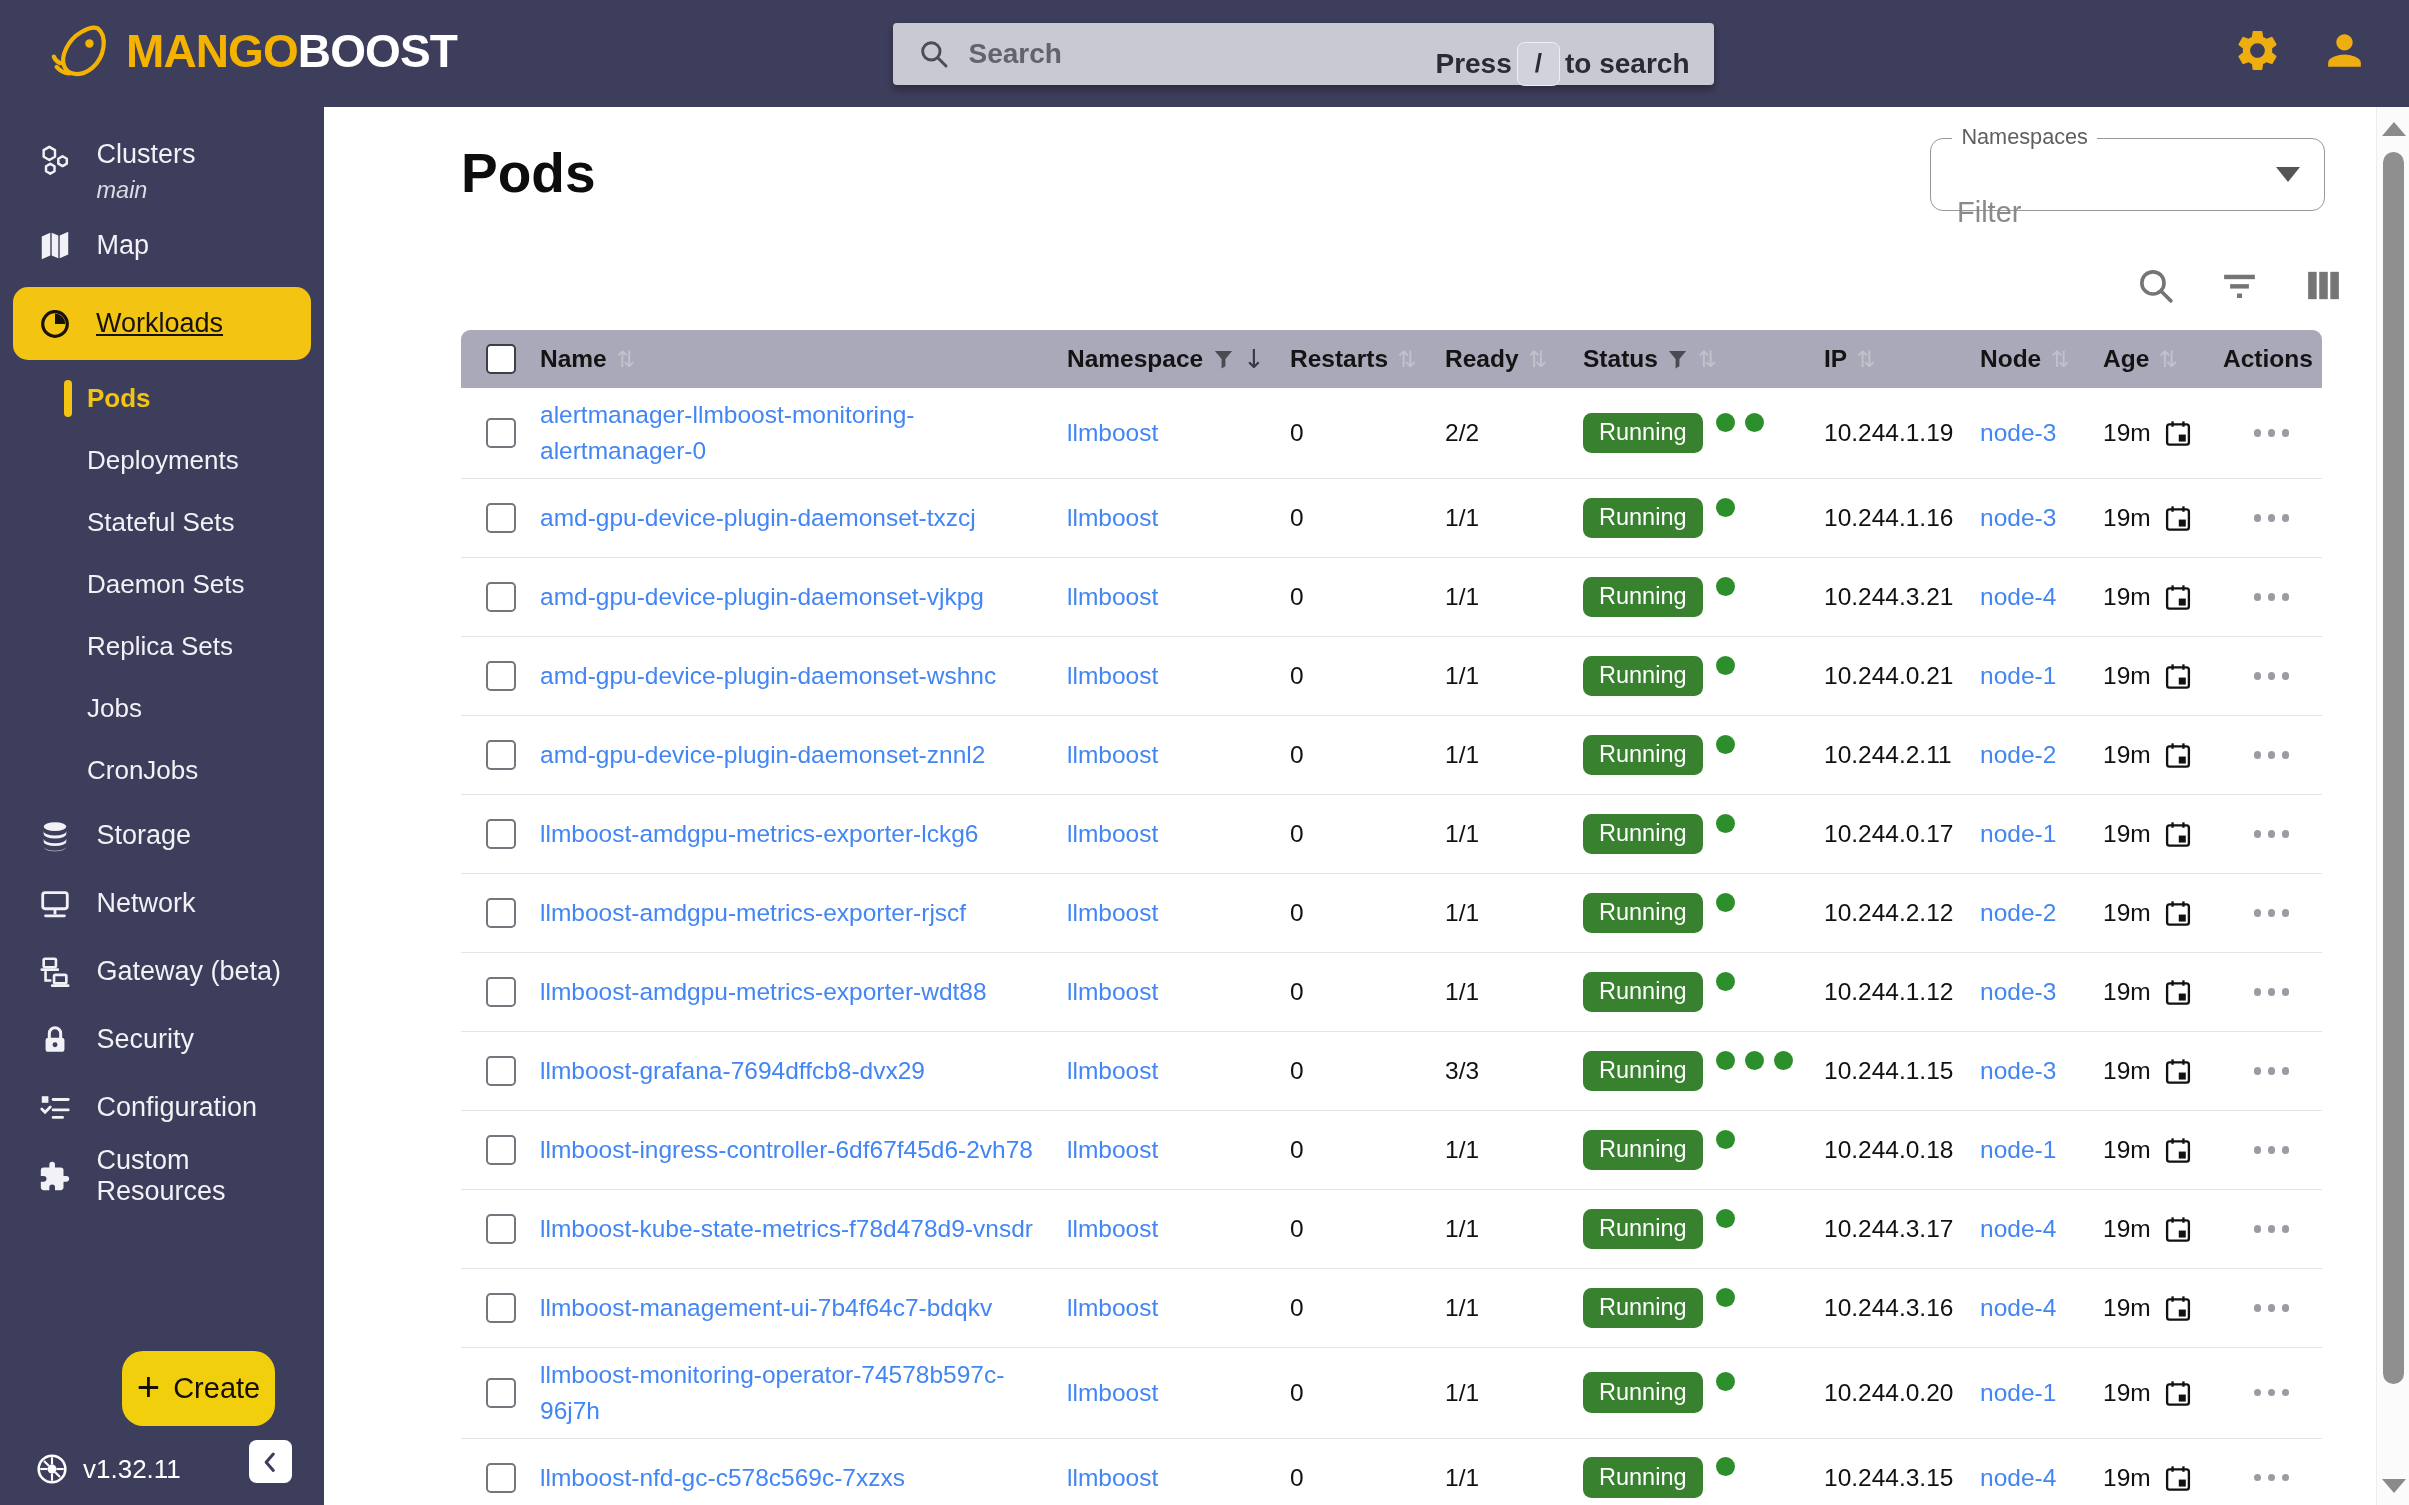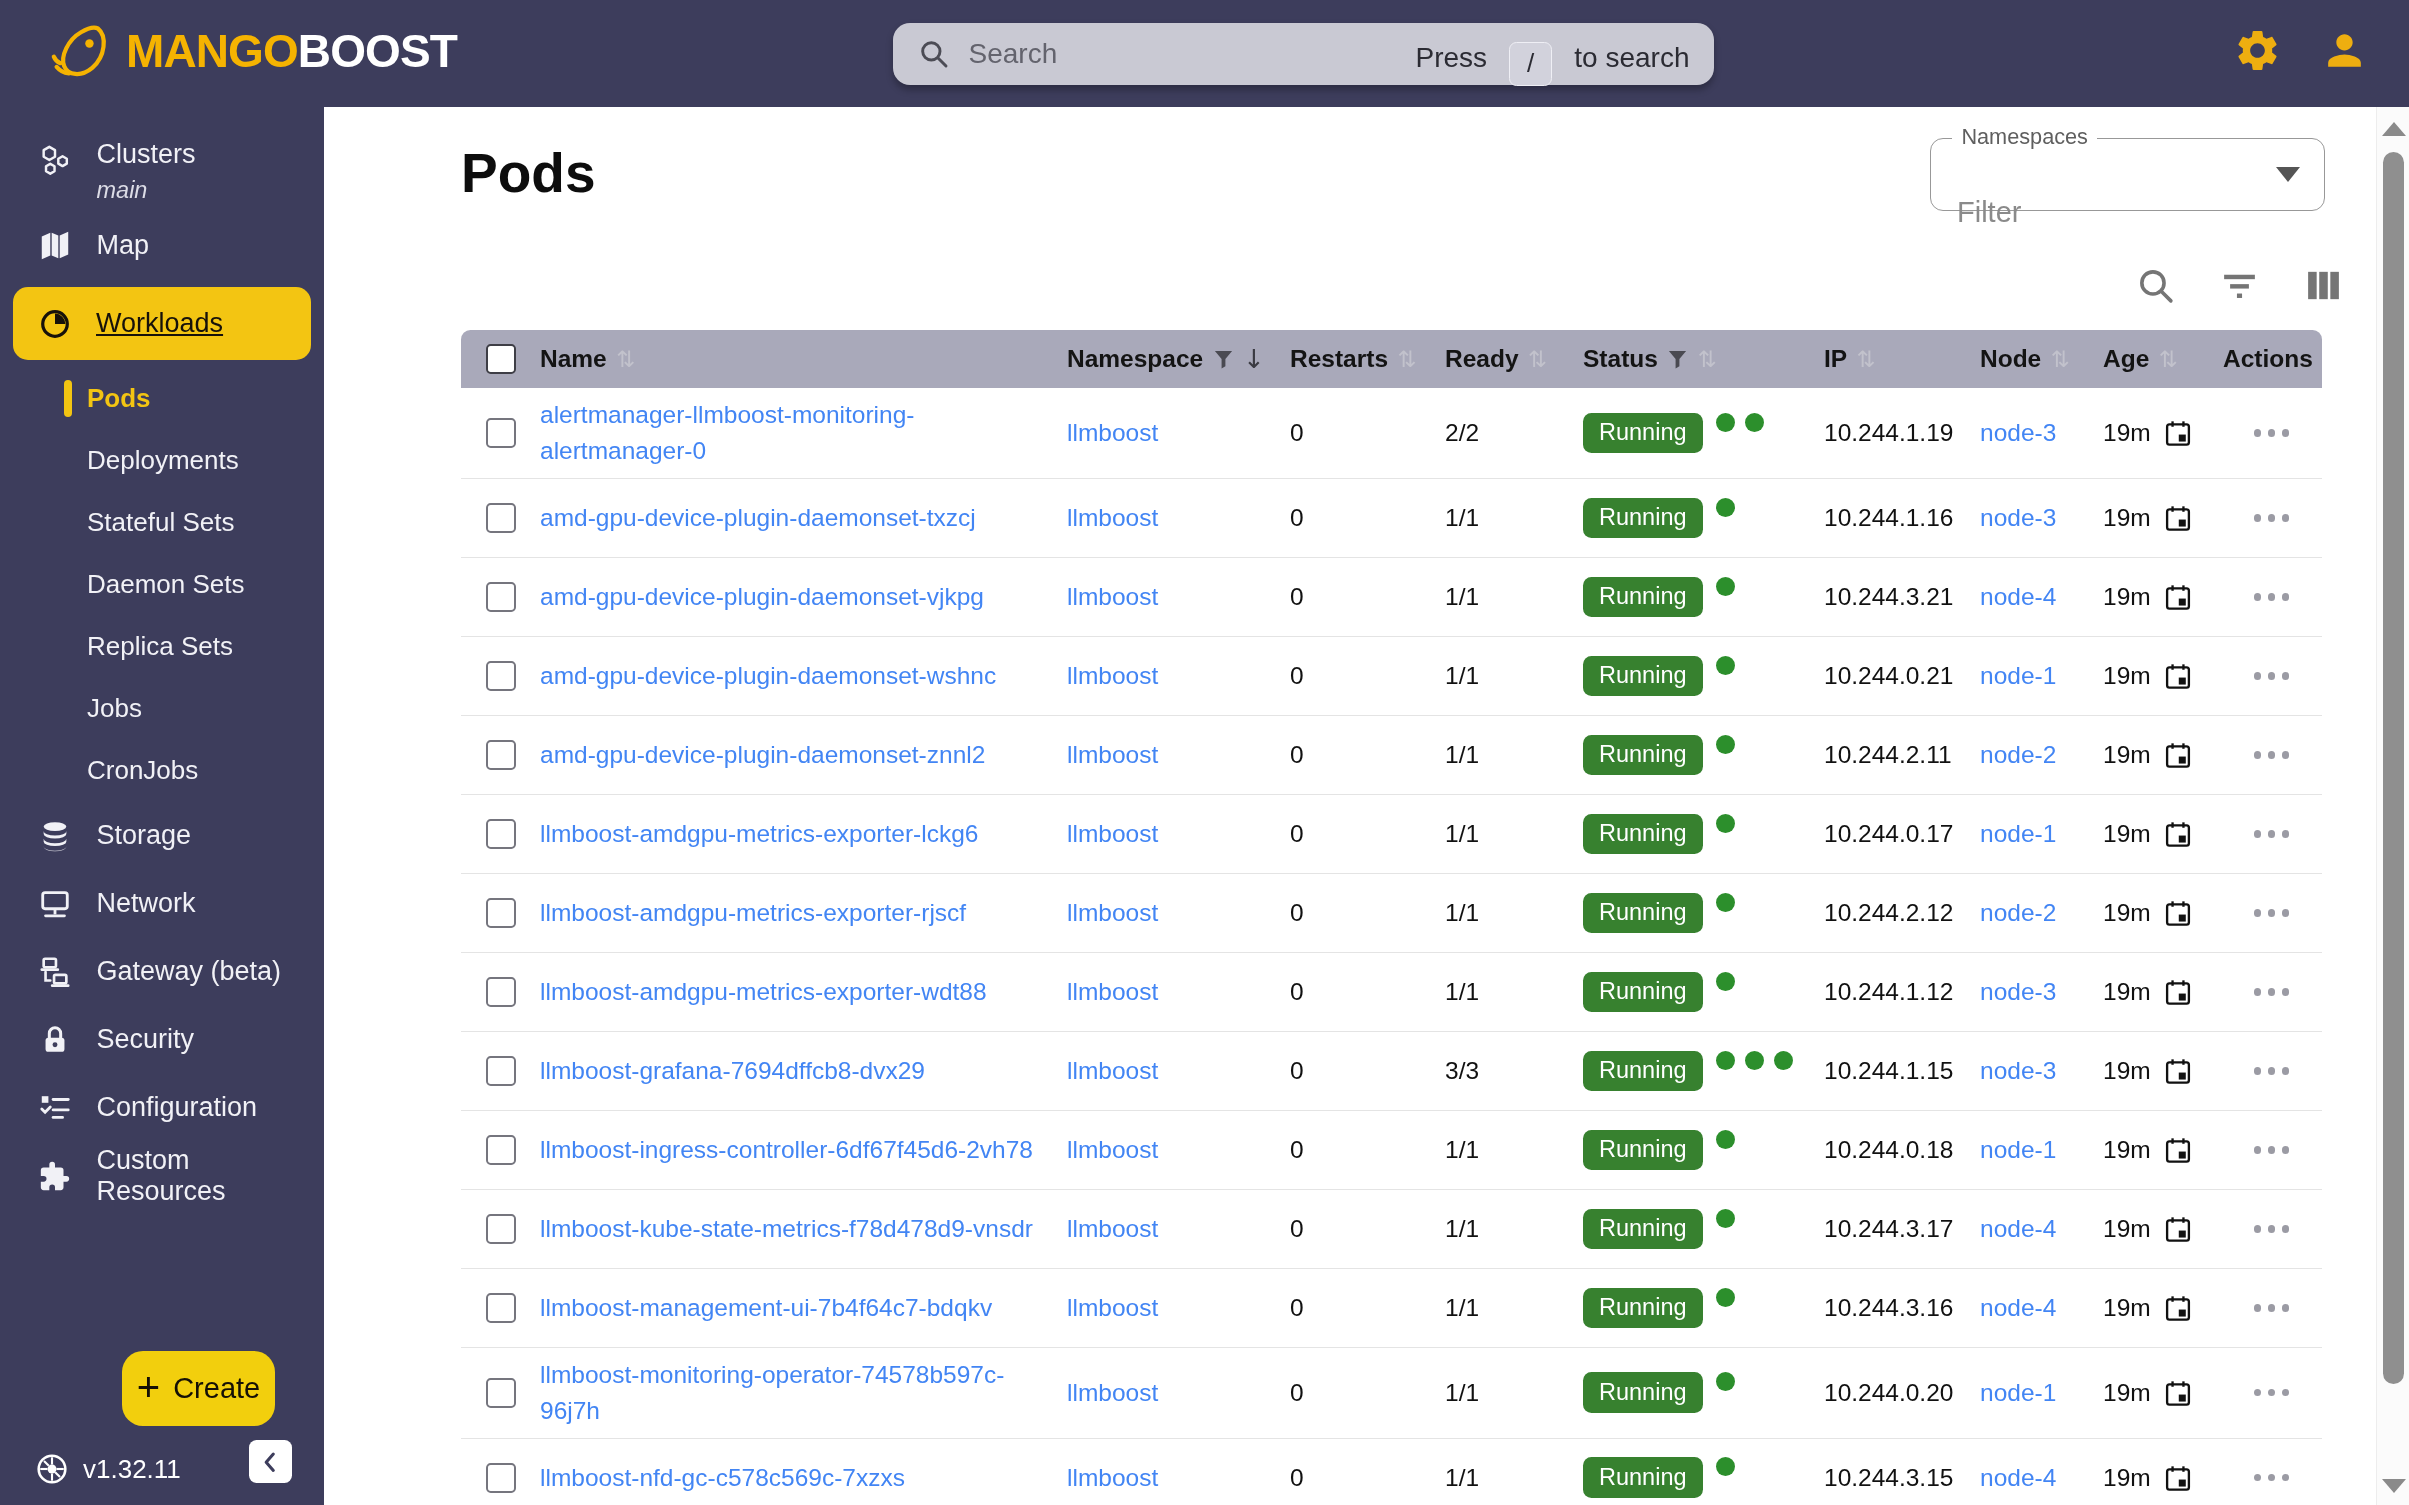--- a/index.html
+++ b/index.html
@@ -8,26 +8,26 @@
     width:2410px; height:1506px; position:relative; overflow:hidden;
     font-family:"Liberation Sans", sans-serif; background:#ffffff; color:#111;
   }
   
   .topbar { position:absolute; top:0; left:0; right:0; height:107px; background:#3d3d5c; z-index:10; }
   .brand { position:absolute; left:51px; top:21px; display:flex; align-items:center; gap:15px; }
   .brand-text { font-size:46px; font-weight:800; letter-spacing:-0.9px; color:#ffffff; }
   .brand-text .mango { color:#f5b301; }
   .searchbar {
     position:absolute; left:893px; top:22.6px; width:821px; height:62px;
-    background:#c9c9d3; border-radius:17px; display:flex; align-items:center;
-    padding:0 24.5px; box-shadow:0 4.7px 7.5px rgba(0,0,0,0.28);
+    background:#c9c9d3; border-radius:4px; display:flex; align-items:center;
+    padding:0 24.5px; box-shadow:0 4.7px 7.5px rgba(0,0,0,0.28);font-weight:bold;
   }
   .searchbar .ph { color:#63636d; font-size:28px; margin-left:19px; }
   .searchbar .spacer { flex:1; }
-  .press-hint { display:flex; gap:22px; color:#2b2b33; font-size:28px;margin-top:20px; }
+  .press-hint { display:flex; align-items:center; gap:5px; color:#2b2b33; font-size:28px;margin-top:20px; }
   .press-key {
     background:#d2d2dc; border:1.9px solid #efeff5; border-radius:7.5px;
     padding:5.6px 17px; font-size:26px; color:#2b2b33;
   }
   .topbar-icons { position:absolute; right:41px; top:26px; display:flex; gap:38px; align-items:center; }
   
   .sidebar { position:absolute; top:107px; left:0; width:324px; bottom:0; background:#3d3d5c; color:#f1f1f6; }
   .nav { padding-top:26px; }
   .nav-item { display:flex; align-items:center; gap:24.5px; padding-left:38px; height:68px; font-size:27px; cursor:pointer; }
   .nav-item .nicon { width:34px; height:34px; flex:0 0 34px; color:#f1f1f6; }

